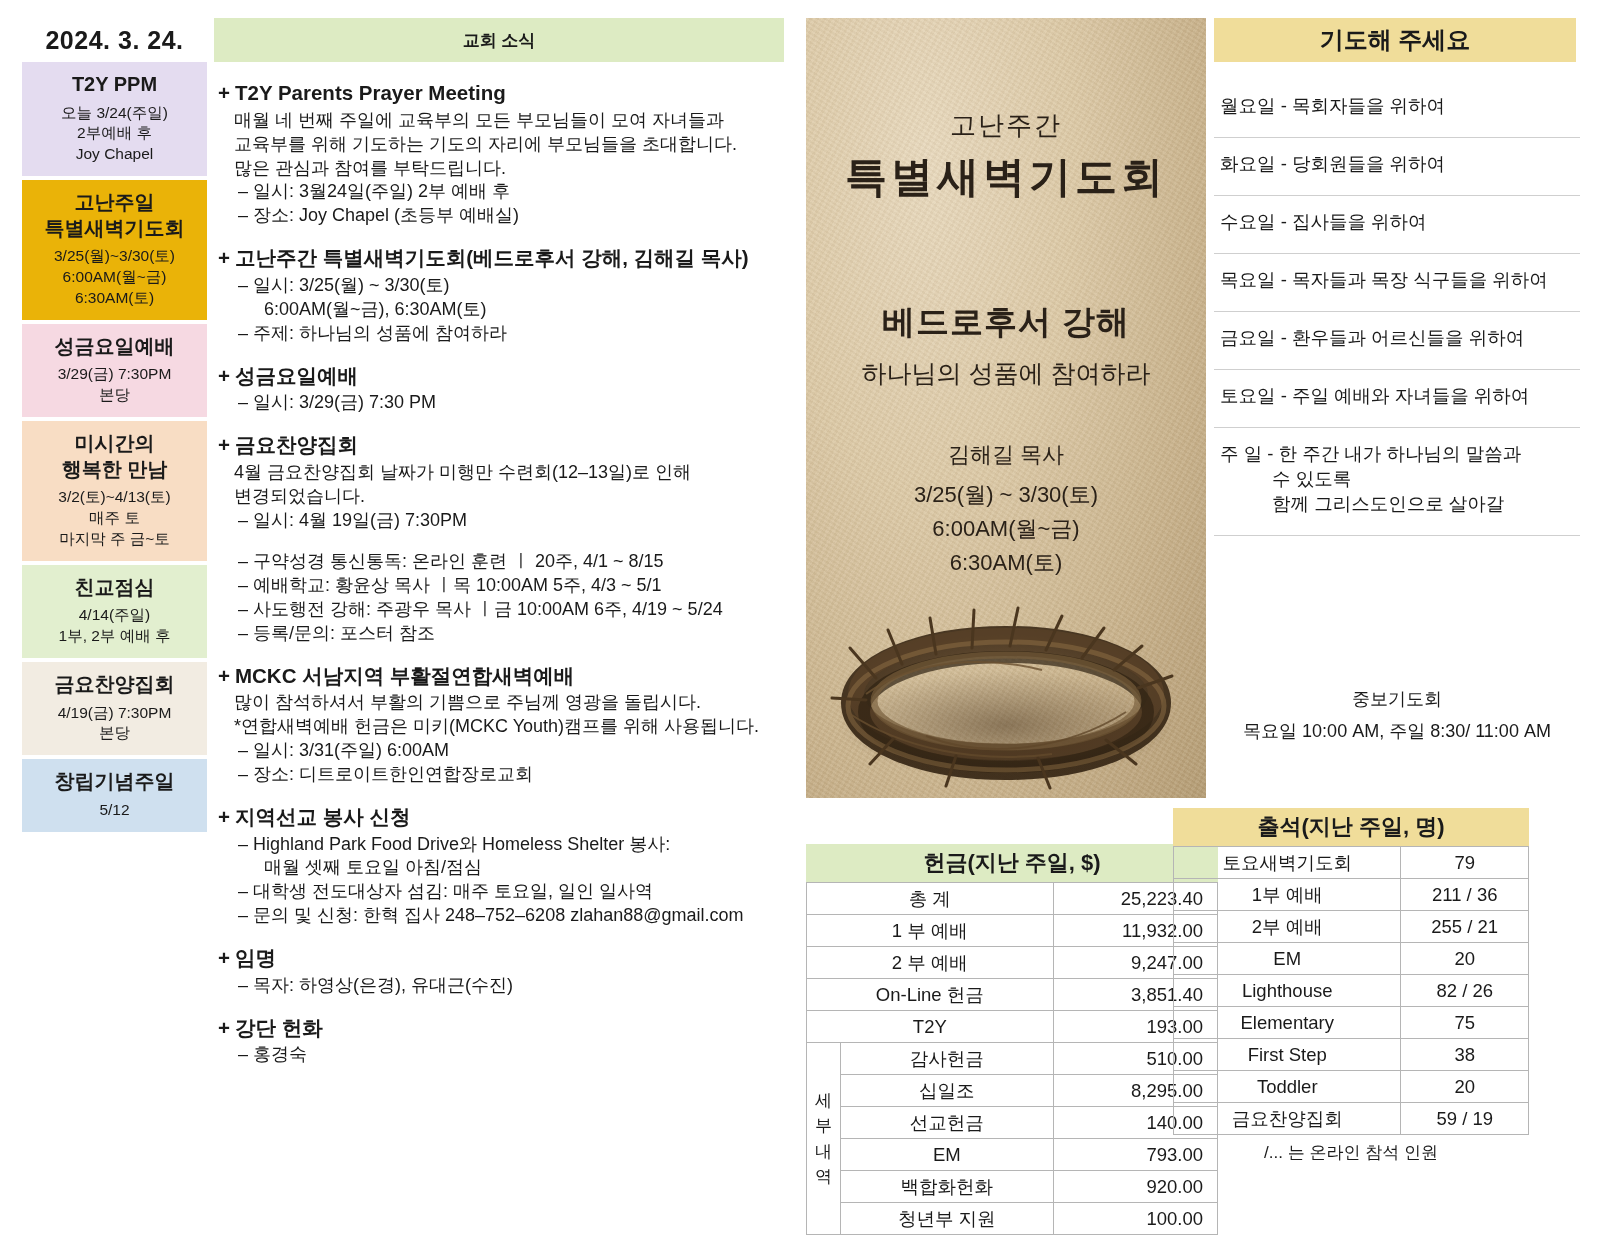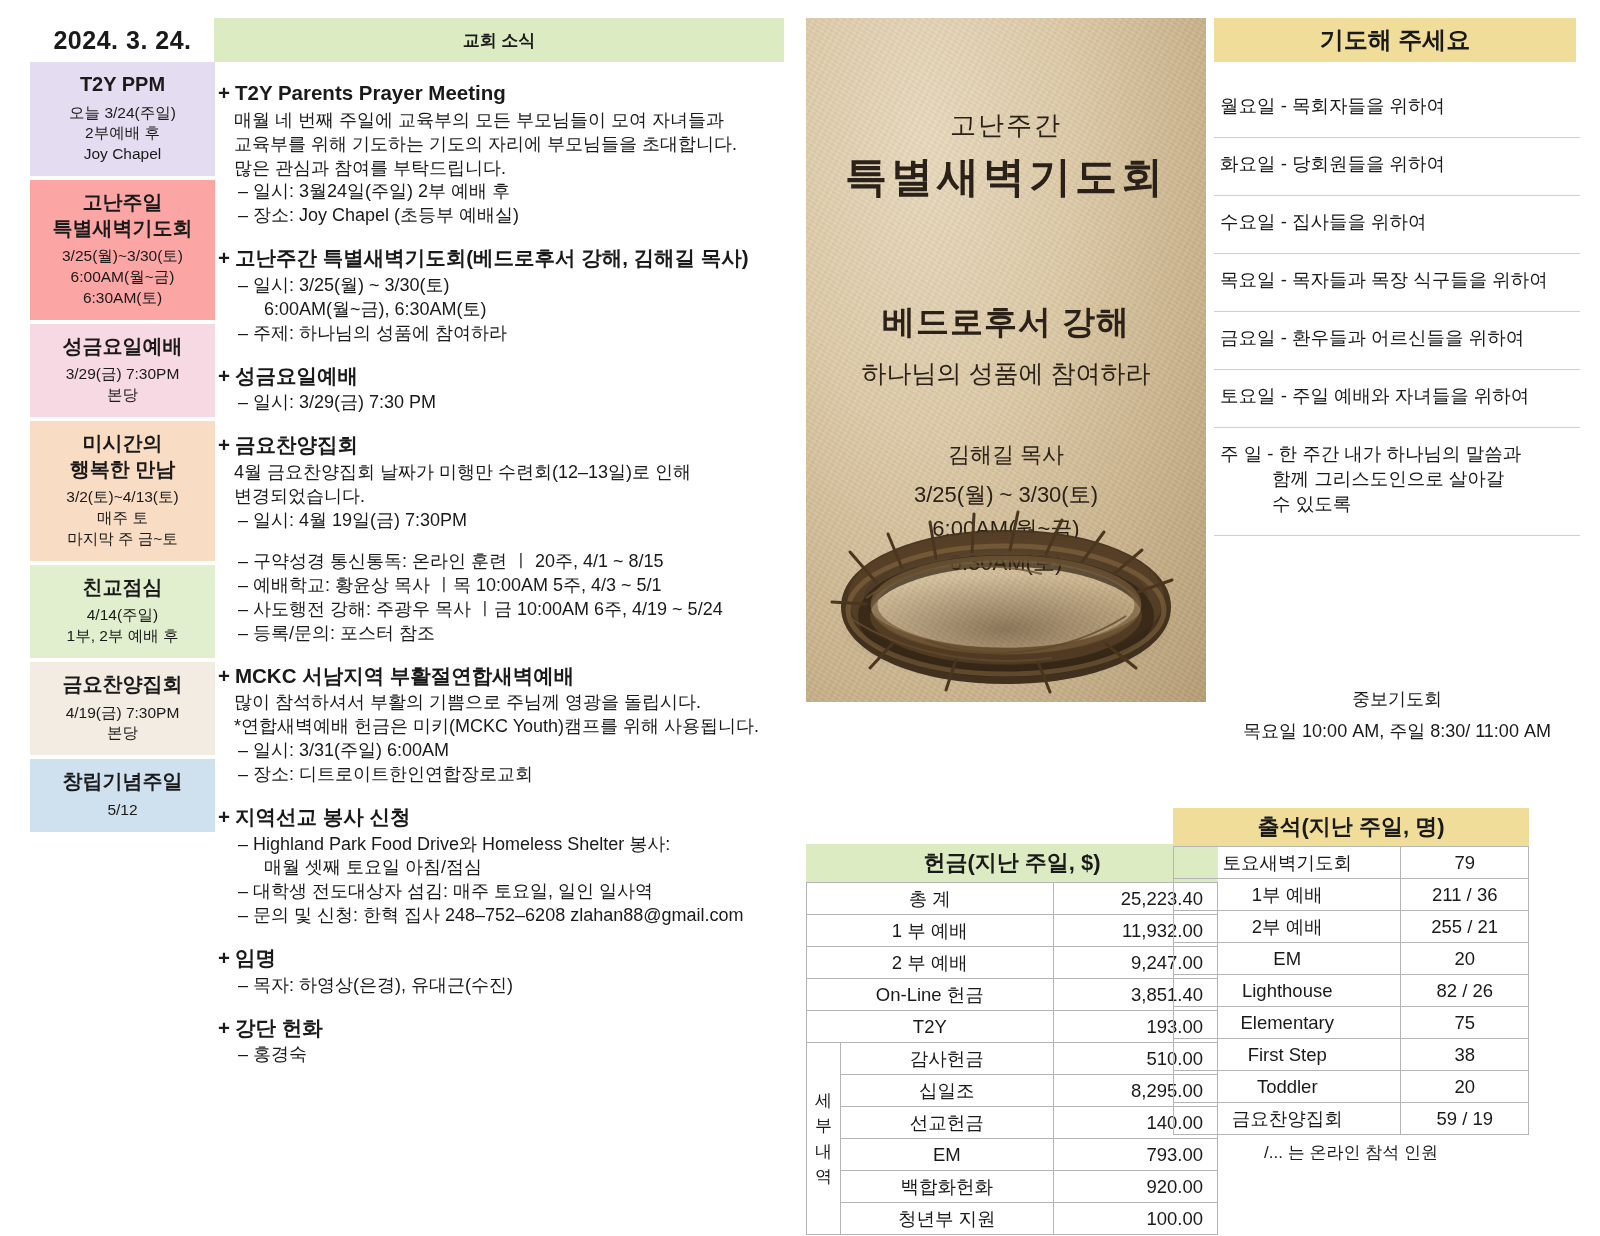--- a/index.html
+++ b/index.html
@@ -8,41 +8,41 @@
     width: 1600px; height: 1236px;
     font-family: "Liberation Sans", "DejaVu Sans", sans-serif;
     background: #ffffff;
     color: #1a1a1a;
     overflow: hidden;
   }
   .page { position: relative; width: 1600px; height: 1236px; }
 
   
   .left-col {
-    position: absolute; left: 30px; top: 18px;
+    position: absolute; left: 22px; top: 18px;
     width: 185px;
   }
   .date-box {
     height: 44px; display:flex; align-items:center; justify-content:center;
     font-size: 25px; font-weight: bold; letter-spacing: .5px;
   }
   .sidebar-item {
     margin-bottom: 4px;
     padding: 10px 4px 12px;
     text-align: center;
     line-height: 1.28;
   }
   .sidebar-title {
     font-size: 20px; font-weight: bold; margin-bottom: 5px;
   }
   .sidebar-sub { font-size: 15.5px; }
   .sidebar-sub div { margin-top: 1px; }
 
   .si-ppm   { background:#e4dcf0; }
-  .si-dawn  { background:#fca5a5; }
+  .si-dawn  { background:#eab308; }
   .si-good  { background:#f6d9e2; }
   .si-happy { background:#f8ddc4; }
   .si-lunch { background:#e2efcf; }
   .si-fri   { background:#f2ece2; }
   .si-found { background:#cfe0ef; }
 
   
   .news-header {
     position:absolute; left:214px; top:18px; width:570px; height:44px;
     background:#ddebc3; display:flex; align-items:center; justify-content:center;
@@ -60,21 +60,21 @@
   }
   .news-title .plus { margin-right: 5px; }
   .news-line {
     font-size: 18px; line-height: 1.33; padding-left: 20px;
   }
   .news-line.indent2 { padding-left: 46px; }
   .news-line.noindent { padding-left: 16px; }
 
   
   .poster {
-    position:absolute; left:806px; top:18px; width:400px; height:684px;
+    position:absolute; left:806px; top:18px; width:400px; height:780px;
     background:
       radial-gradient(ellipse at 30% 18%, #e8d9bd 0%, #dcc9a6 38%, #c8b18a 72%, #b49c74 100%);
     overflow:hidden;
   }
   .poster-grain {
     position:absolute; inset:0;
     background-image:
       repeating-linear-gradient(32deg, rgba(255,255,255,0.05) 0 2px, rgba(0,0,0,0.025) 2px 4px),
       repeating-linear-gradient(118deg, rgba(255,255,255,0.04) 0 3px, rgba(120,90,50,0.03) 3px 6px);
   }
@@ -342,22 +342,22 @@
   <div class="prayer-list">
     <div class="prayer-row">월요일 - 목회자들을 위하여</div>
     <div class="prayer-row">화요일 - 당회원들을 위하여</div>
     <div class="prayer-row">수요일 - 집사들을 위하여</div>
     <div class="prayer-row">목요일 - 목자들과 목장 식구들을 위하여</div>
     <div class="prayer-row">금요일 - 환우들과 어르신들을 위하여</div>
     <div class="prayer-row">토요일 - 주일 예배와 자녀들을 위하여</div>
     <div class="prayer-row last">
       <span>주   일 -</span>
       <span>한 주간 내가 하나님의 말씀과</span>
+      <span class="hang">수 있도록</span>
       <span class="hang">함께 그리스도인으로 살아갈</span>
-      <span class="hang">수 있도록</span>
     </div>
   </div>
   <div class="prayer-foot">
     <div class="pf-title">중보기도회</div>
     <div>목요일 10:00 AM, 주일 8:30/ 11:00 AM</div>
   </div>
 
   <div class="offering-wrap">
     <div class="tbl-head off">헌금(지난 주일, $)</div>
     <table>

